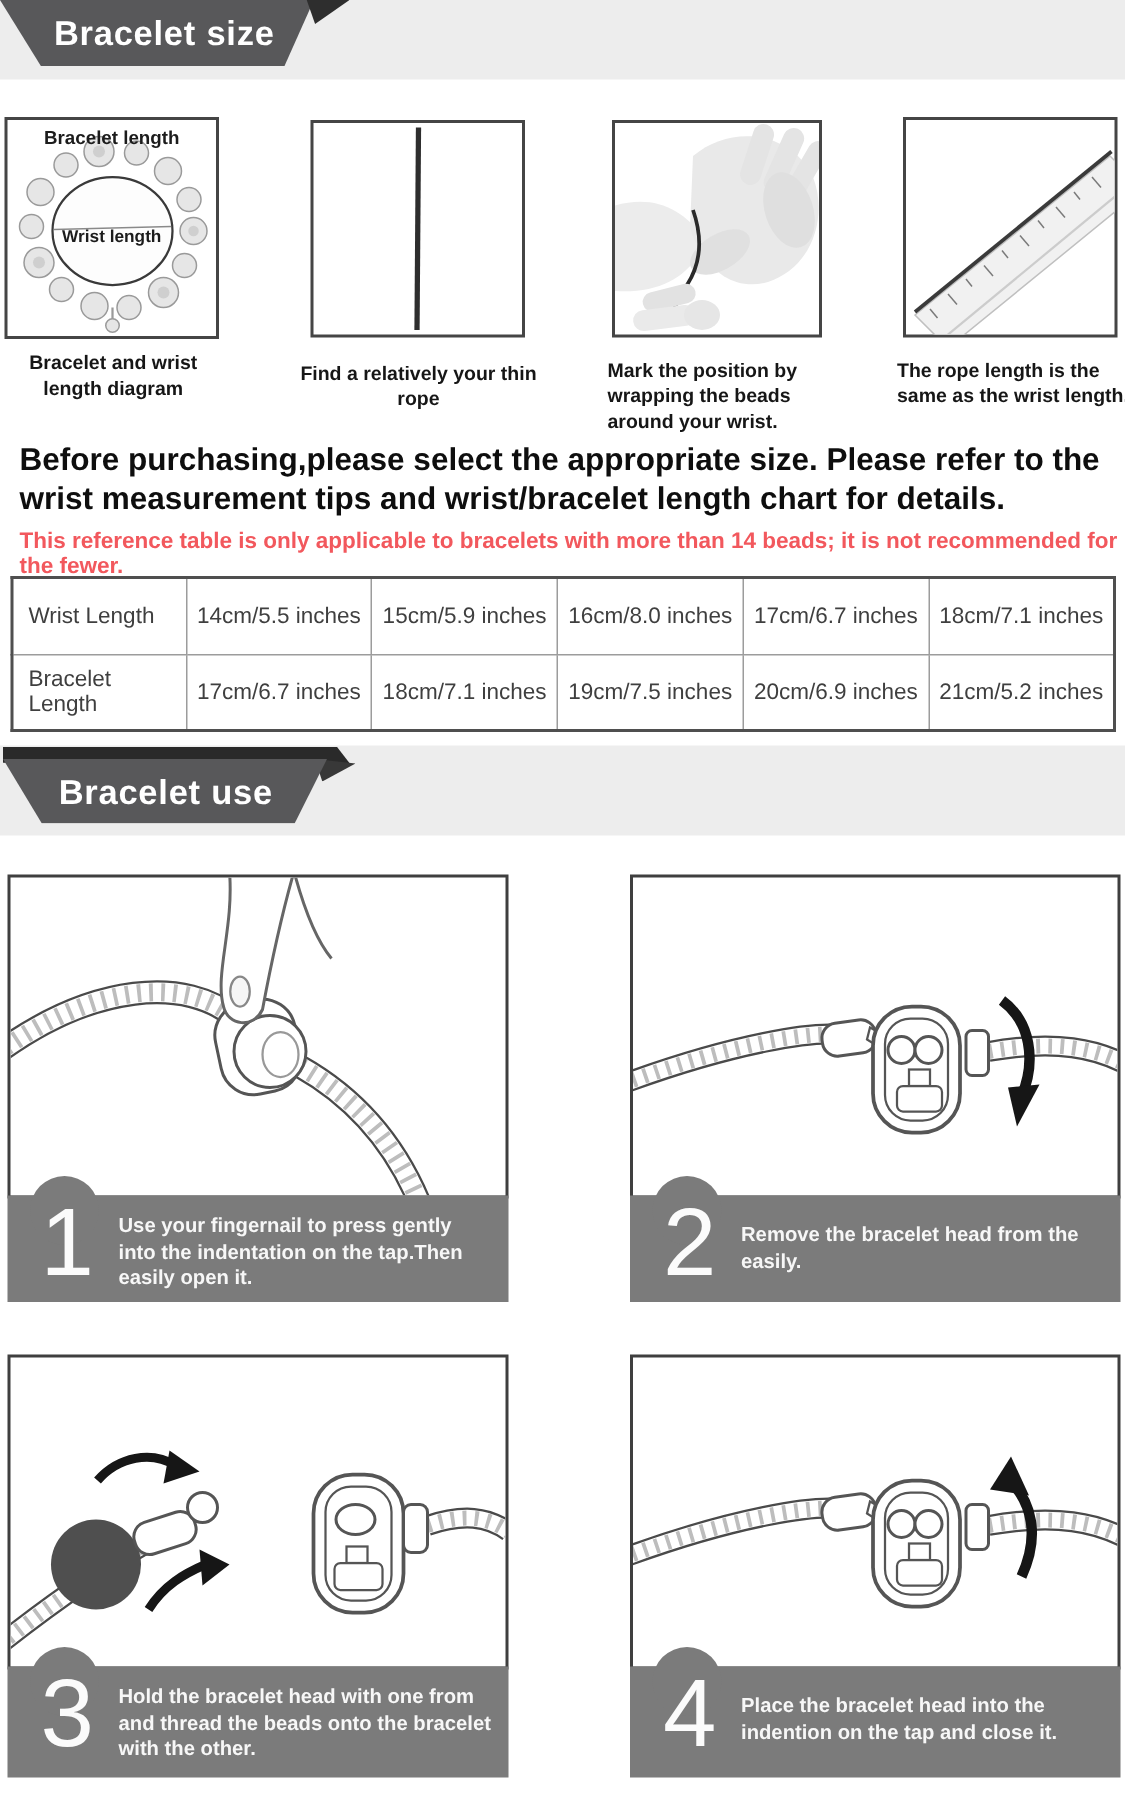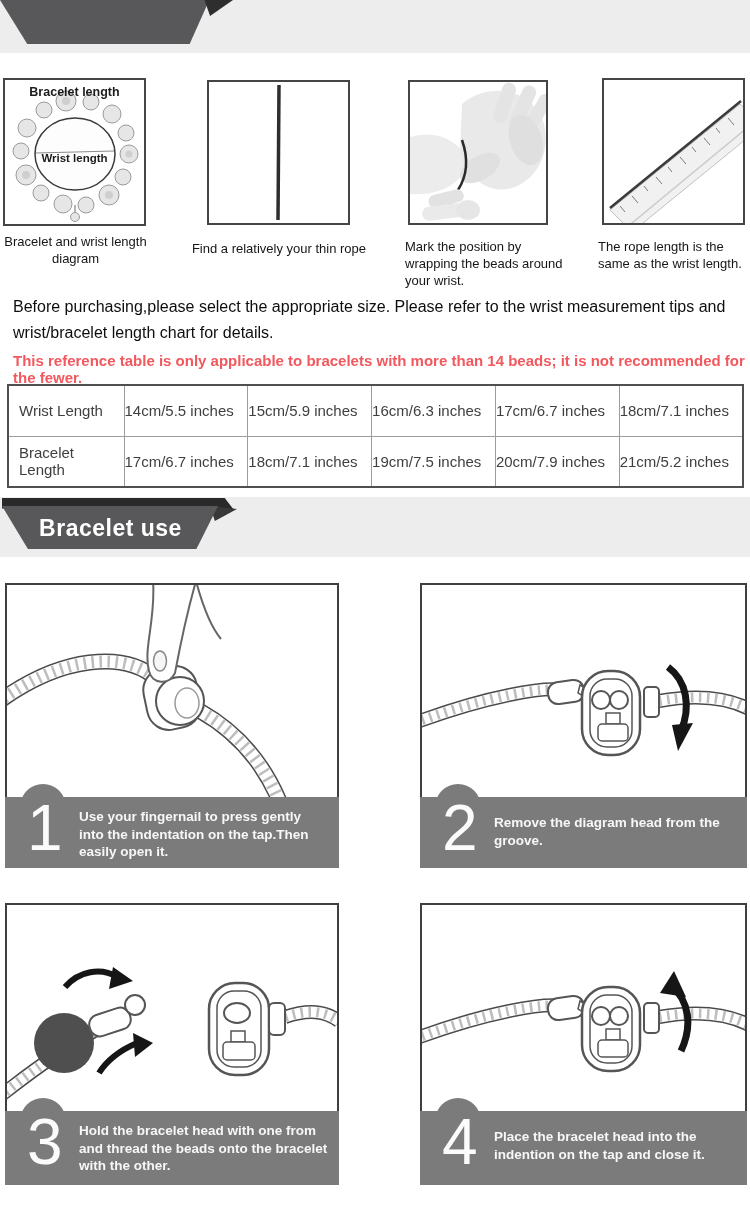--- a/index.html
+++ b/index.html
@@ -21,31 +21,31 @@
   #ribbon2-strip { position:absolute; left:2px; top:498px; width:232px; height:12px; background:#2a2a2a;
     clip-path:polygon(0 0, 96% 0, 100% 100%, 0 88%); }
   #ribbon2-fold { position:absolute; left:210px; top:506px; width:27px; height:15px; background:#383838;
     clip-path:polygon(0 0, 100% 20%, 18% 100%); }
   #ribbon2-body { left:2px; top:506px; width:216px; height:43px;
     clip-path:polygon(0 0, 100% 0, 90% 100%, 12% 100%); }
   #ribbon2-title { left:28px; top:515px; }
 
   
   .mpanel { position:absolute; background:#fff; border:2px solid #454545; }
-  .mcaption { position:absolute; font-weight:normal; color:#161616; font-size:13px; line-height:17px; }
+  .mcaption { position:absolute; font-weight:bold; color:#161616; font-size:13px; line-height:17px; }
   .mcaption.center { text-align:center; }
   .plabel { position:absolute; font-weight:bold; color:#1c1c1c; }
 
   
-  #intro { position:absolute; left:13px; top:294px; width:726px; font-weight:normal; font-size:16px; line-height:26px; color:#0e0e0e; }
+  #intro { position:absolute; left:13px; top:294px; width:726px; font-weight:bold; font-size:21px; line-height:26px; color:#0e0e0e; }
   #note  { position:absolute; left:13px; top:352px; width:732px; font-weight:bold; font-size:15px; color:#f2585d; }
 
   
   #size-table { position:absolute; left:7px; top:384px; width:737px; border-collapse:collapse; table-layout:fixed; }
-  #size-table td { border:1px solid #9c9c9c; height:51px; font-size:15px; color:#3f3f3f; text-align:left; background:#fff; }
+  #size-table td { border:1px solid #9c9c9c; height:51px; font-size:15px; color:#3f3f3f; text-align:center; background:#fff; }
   #size-table td.rowlabel { text-align:left; padding-left:10px; width:116px; }
   #size-table { border:2px solid #4f4f4f; }
 
   
   .step { position:absolute; }
   .step .ill { position:relative; background:#fff; border:2px solid #3f3f3f; overflow:hidden; }
   .step .bar { position:relative; background:#7b7b7b; margin-top:-2px; }
   .step .bump { position:absolute; left:15px; top:-13px; width:46px; height:46px; border-radius:50%; background:#7b7b7b; }
   .step .num { position:absolute; left:22px; top:2px; font-size:64px; line-height:0.92em; color:#fbfbfb; font-weight:normal; }
   .step .txt { margin-left:74px; padding:11px 10px 0 0; font-size:13.5px; font-weight:bold; color:#f7f7f7; line-height:17.5px; }
@@ -53,20 +53,21 @@
   svg { display:block; }
 </style>
 </head>
 <body>
 
 <div id="canvas">
 
   <div class="band" id="band-size"></div>
   <div class="ribbon-body" id="ribbon1-body"></div>
   <div id="ribbon1-fold"></div>
+  <div class="ribbon-title" id="ribbon1-title">Bracelet size</div>
 
   <div class="mpanel" style="left:3px; top:78px; width:143px; height:148px;">
     <svg width="139" height="144" viewBox="0 0 139 144">
       <ellipse cx="70" cy="74" rx="40" ry="36" fill="#fdfdfd" stroke="#3a3a3a" stroke-width="1.5"></ellipse>
       <line x1="31" y1="73" x2="109" y2="71" stroke="#8a8a8a" stroke-width="1"></line>
       <g fill="#e6e6e6" stroke="#9a9a9a" stroke-width="1">
         <circle cx="124" cy="74" r="9"></circle>
           <circle cx="118" cy="97" r="8"></circle>
           <circle cx="104" cy="115" r="10"></circle>
         <circle cx="81" cy="125" r="8"></circle>
@@ -145,30 +146,30 @@
 
   <p id="intro">Before purchasing,please select the appropriate size. Please refer to the wrist measurement tips and wrist/bracelet length chart for details.</p>
   <p id="note">This reference table is only applicable to bracelets with more than 14 beads; it is not recommended for the fewer.</p>
 
   <table id="size-table">
     <tbody>
         <tr>
       <td class="rowlabel">Wrist Length</td>
       <td>14cm/5.5 inches</td>
       <td>15cm/5.9 inches</td>
-      <td>16cm/6.3 inches</td>
+      <td>16cm/8.0 inches</td>
       <td>17cm/6.7 inches</td>
       <td>18cm/7.1 inches</td>
     </tr>
     <tr>
       <td class="rowlabel">Bracelet Length</td>
       <td>17cm/6.7 inches</td>
       <td>18cm/7.1 inches</td>
       <td>19cm/7.5 inches</td>
-      <td>20cm/7.9 inches</td>
+      <td>20cm/6.9 inches</td>
       <td>21cm/5.2 inches</td>
     </tr>
   </tbody>
     </table>
 
   <div class="band" id="band-use"></div>
   <div id="ribbon2-strip"></div>
   <div id="ribbon2-fold"></div>
   <div class="ribbon-body" id="ribbon2-body"></div>
   <div class="ribbon-title" id="ribbon2-title">Bracelet use</div>
@@ -221,21 +222,21 @@
         <rect x="222" y="102" width="15" height="30" rx="4" fill="#fff" stroke="#555" stroke-width="2"></rect>
         <g>
           <path d="M246,82 C265,96 269,122 259,146" fill="none" stroke="#161616" stroke-width="7"></path>
           <polygon points="250,140 271,138 256,166" fill="#161616"></polygon>
         </g>
       </svg>
     </div>
     <div class="bar" style="height:71px;">
       <div class="bump"></div>
       <div class="num">2</div>
-      <div class="txt vcent">Remove the diagram head from the groove.</div>
+      <div class="txt vcent">Remove the bracelet head from the easily.</div>
     </div>
   </div>
 
   <div class="step" style="left:5px; top:903px; width:334px;">
     <div class="ill" style="height:210px;">
       <svg width="330" height="206" viewBox="0 0 330 206" preserveAspectRatio="none">
         <g fill="none">
           <path d="M-8,192 C35,158 72,134 98,120" stroke="#4a4a4a" stroke-width="14"></path>
           <path d="M-8,192 C35,158 72,134 98,120" stroke="#ffffff" stroke-width="11"></path>
           <path d="M-8,192 C35,158 72,134 98,120" stroke="#bdbdbd" stroke-width="10" stroke-dasharray="2.5 5.5"></path>

